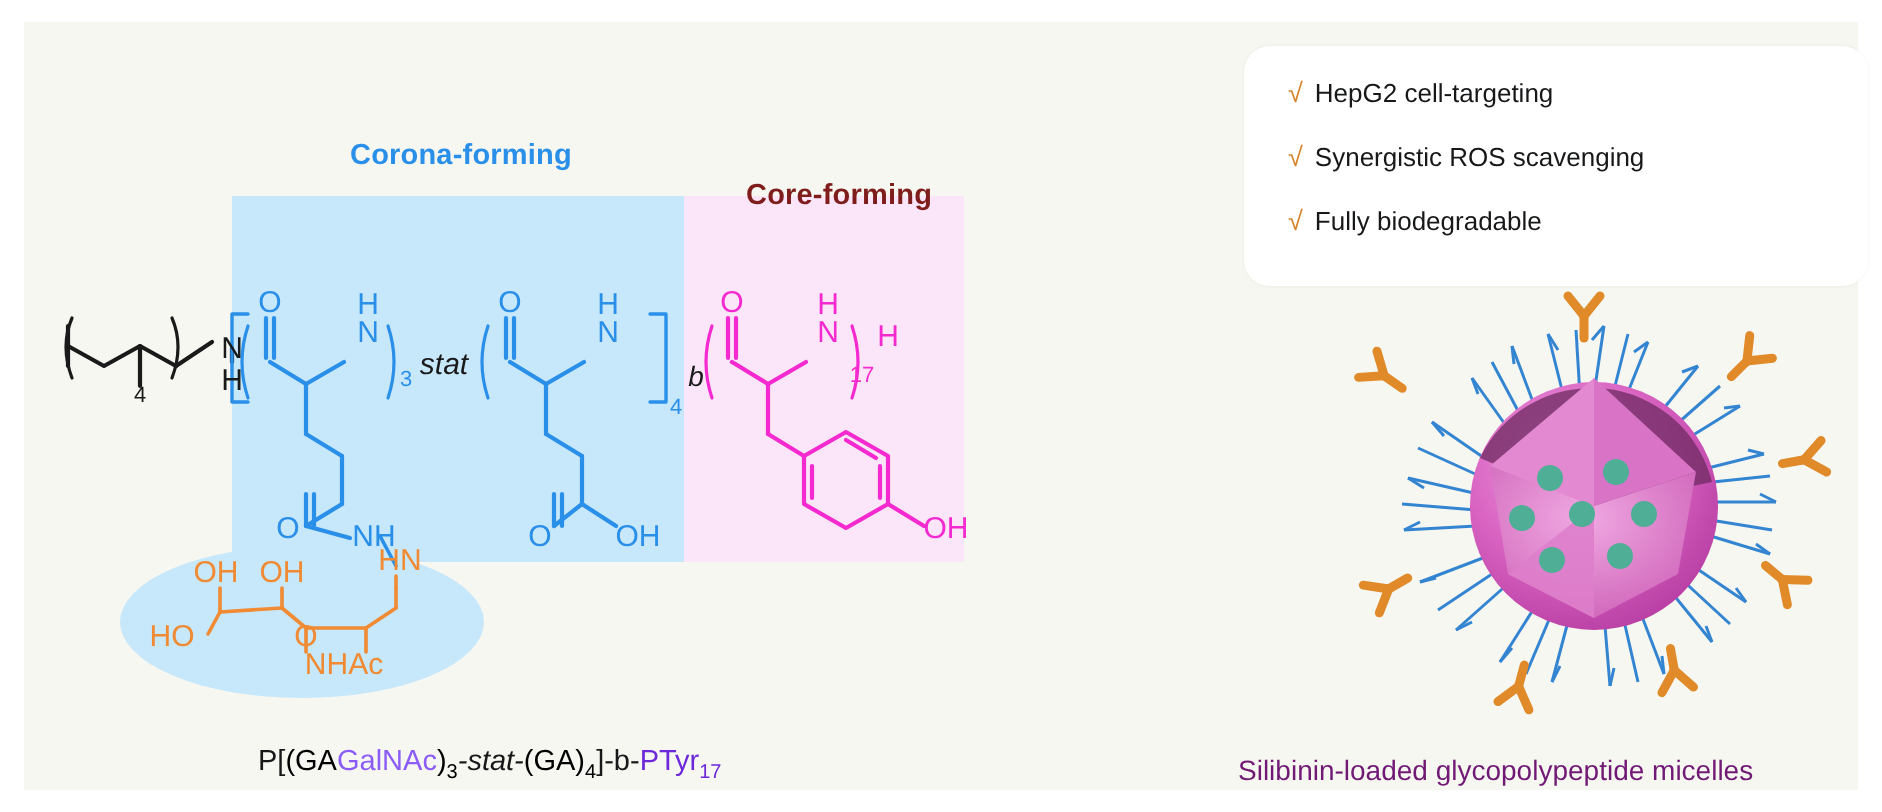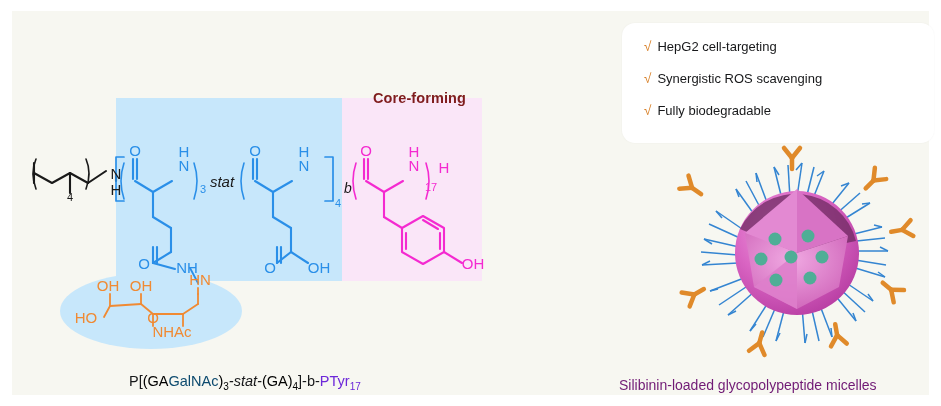--- a/index.html
+++ b/index.html
@@ -35,37 +35,38 @@
   .arrow-line{position:absolute;left:12px;top:36px;width:123px;height:1.4px;background:#8e8e86;}
   .arrow-head{position:absolute;left:128px;top:30px;width:0;height:0;
               border-top:5px solid transparent;border-bottom:5px solid transparent;
               border-left:9px solid #8e8e86;}
   .selfassembly-lbl{position:absolute;left:22px;top:44px;font-size:13px;color:#17181a;}
 
   
   .formula{left:117px;top:362px;font-size:14.5px;color:#17181a;white-space:nowrap;}
   .formula .bk{color:#17181a;}
   .formula .bl{color:#000000;}
-  .formula .og{color:#0c4a6e;}
+  .formula .og{color:#8b5cf6;}
   .formula .mg{color:#6d28d9;}
   .formula i{}
   .formula sub{font-size:10px;}
   .micelle-cap{left:607px;top:366px;font-size:14px;color:#701a75;white-space:nowrap;}
 
   svg{display:block;}
 </style>
 </head>
 <body>
 
 <div id="stage">
   <div id="panel">
 
     <div class="abs corona-panel"></div>
     <div class="abs core-panel"></div>
 
+    <div class="abs region-label corona-label">Corona-forming</div>
     <div class="abs region-label core-label">Core-forming</div>
 
     <svg class="abs" style="left:0px;top:0px;" width="500" height="384">
       <g fill="none" stroke-linecap="round" stroke-linejoin="round">
 
         <g stroke="#1a1a1a" stroke-width="2.1">
           <path d="M22,152 L22,172"></path>
           <path d="M22,162 L40,172 L58,162 L76,172"></path>
           <path d="M58,162 L58,182"></path>
           <path d="M76,172 L94,160"></path>

